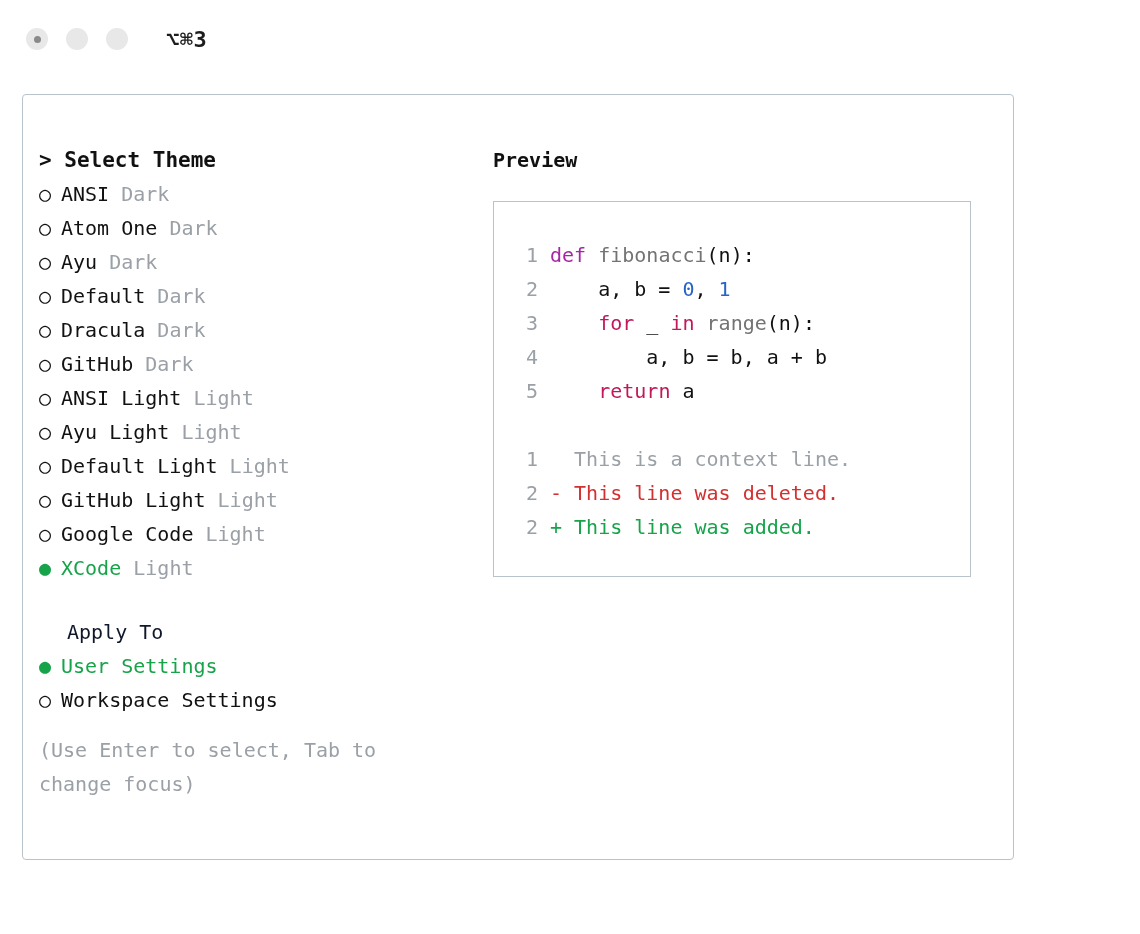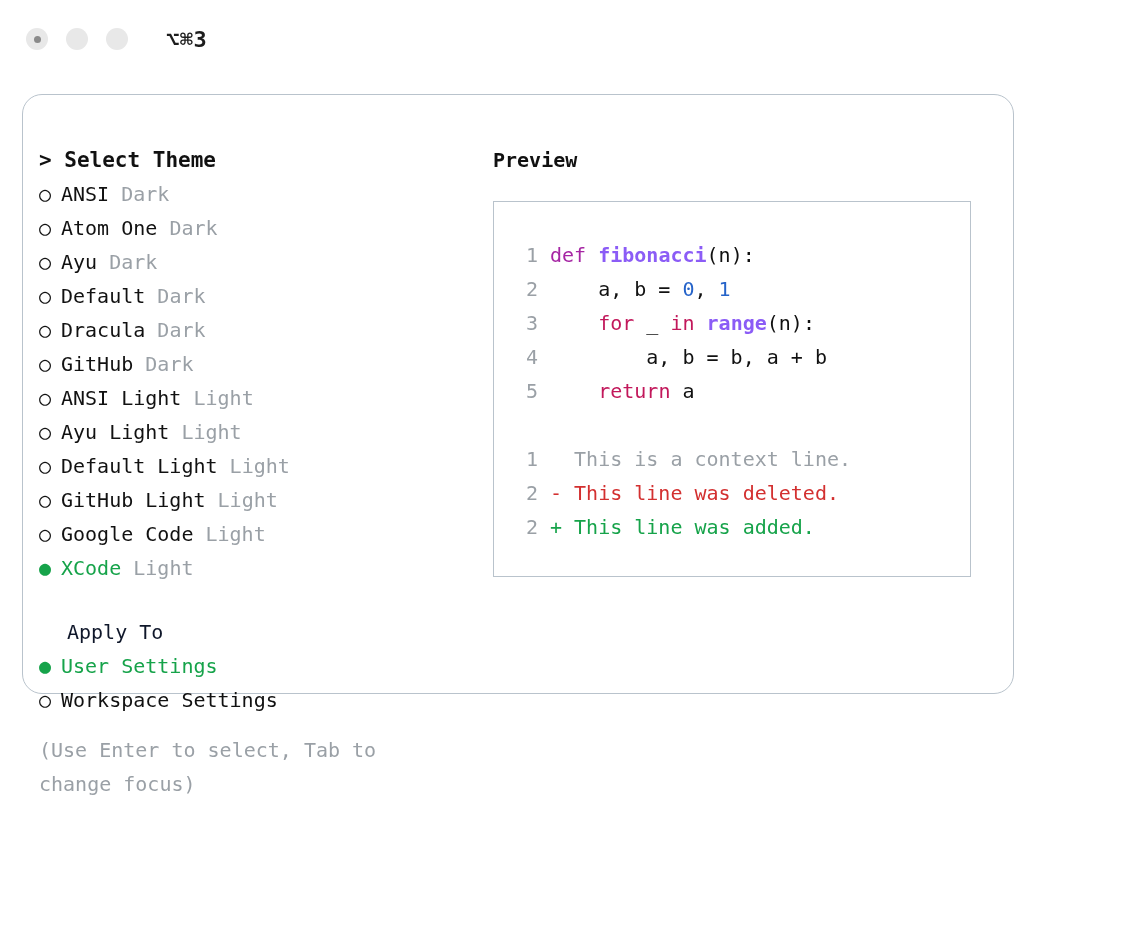--- a/index.html
+++ b/index.html
@@ -47,23 +47,23 @@
     font-size: 22px;
     font-weight: bold;
     color: #1d1d1d;
     letter-spacing: 0.5px;
   }
   .panel {
     position: absolute;
     left: 22px;
     top: 94px;
     width: 992px;
-    height: 600px;
+    height: 766px;
     border: 1px solid #b9c3cc;
-    border-radius: 20px;
+    border-radius: 4px;
     background: #ffffff;
   }
   .panel-inner {
     display: flex;
     padding: 48px 0 0 0;
     height: 100%;
   }
   .left-col {
     width: 470px;
     padding-left: 16px;
@@ -130,21 +130,21 @@
     padding-left: 18px;
   }
   .ln {
     display: inline-block;
     width: 26px;
     text-align: right;
     color: #9aa0a6;
     margin-right: 12px;
   }
   .kw { color: #a626a4; }
-  .fn { color: #8b5cf6; font-weight: bold; }
+  .fn { color: #737373; }
   .num { color: #2563c9; }
   .plain { color: #111111; }
   .builtin { color: #c2185b; }
   .ret { color: #c2185b; }
   .ctx { color: #9aa0a6; }
   .del { color: #d33030; }
   .add { color: #16a34a; text-align: right; }
   .blank-line { height: 34px; }
 </style>
 </head>

